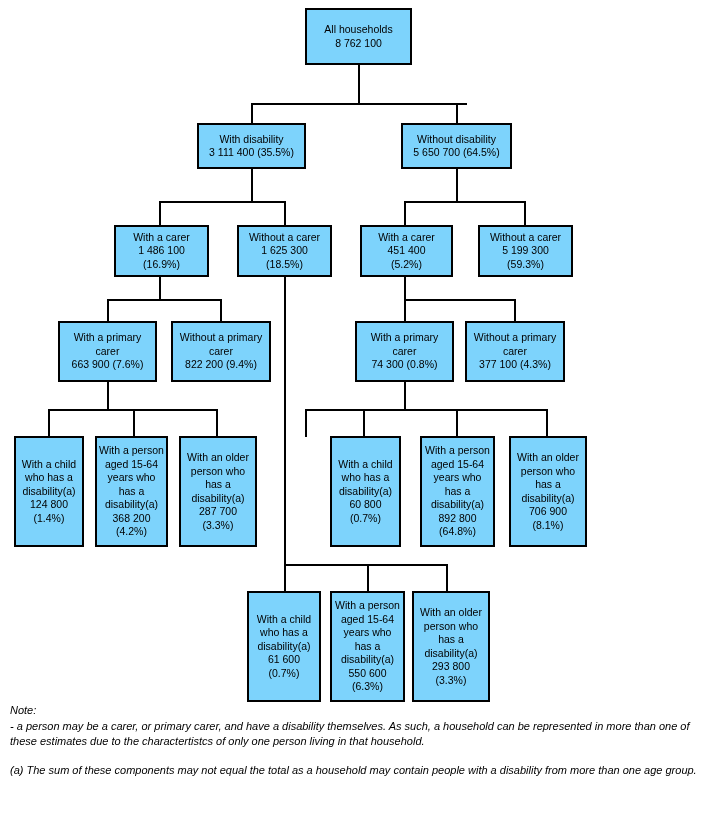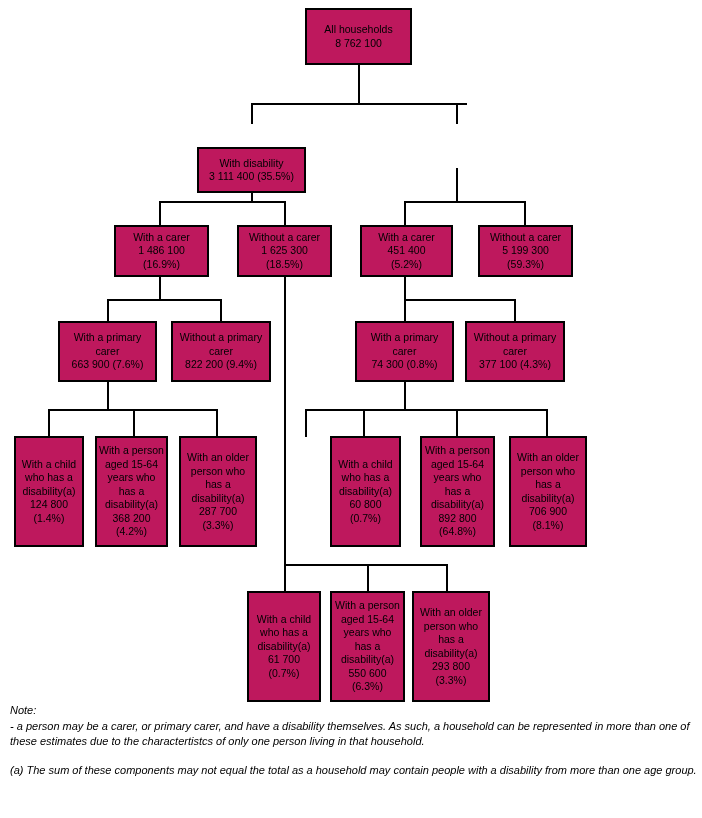--- a/index.html
+++ b/index.html
@@ -21,21 +21,21 @@
     left: 0;
     top: 0;
     width: 702px;
     height: 700px;
   }
 
   .node {
     position: absolute;
     box-sizing: border-box;
     border: 2px solid #000000;
-    background: #be185d;
+    background: #7dd3fc;
     display: flex;
     flex-direction: column;
     align-items: center;
     justify-content: center;
     text-align: center;
     font-size: 10.5px;
     line-height: 13.5px;
     z-index: 5;
     padding: 1px 2px;
   }
@@ -115,25 +115,29 @@
   <div class="conn h" style="left:284px; top:564px; width:164px;"></div>
   <div class="conn v" style="left:284px; top:564px; height:28px;"></div>
   <div class="conn v" style="left:367px; top:564px; height:28px;"></div>
   <div class="conn v" style="left:446px; top:564px; height:28px;"></div>
 
   <div class="node" style="left:305px; top:8px; width:107px; height:57px;">
     <span class="ln">All households</span>
     <span class="ln">8 762 100</span>
   </div>
 
-  <div class="node" style="left:197px; top:123px; width:109px; height:46px;margin-top:24px;">
+  <div class="node" style="left:197px; top:123px; width:109px; height:46px;">
     <span class="ln">With disability</span>
     <span class="ln">3 111 400 (35.5%)</span>
   </div>
 
+  <div class="node" style="left:401px; top:123px; width:111px; height:46px;">
+    <span class="ln">Without disability</span>
+    <span class="ln">5 650 700 (64.5%)</span>
+  </div>
 
   <div class="node" style="left:114px; top:225px; width:95px; height:52px;">
     <span class="ln">With a carer</span>
     <span class="ln">1 486 100</span>
     <span class="ln">(16.9%)</span>
   </div>
 
   <div class="node" style="left:237px; top:225px; width:95px; height:52px;">
     <span class="ln">Without a carer</span>
     <span class="ln">1 625 300</span>
@@ -207,21 +211,21 @@
   </div>
 
   <div class="node narrow" style="left:509px; top:436px; width:78px; height:111px;">
     <span class="ln">With an older person who has a disability(a)</span>
     <span class="ln">706 900</span>
     <span class="ln">(8.1%)</span>
   </div>
 
   <div class="node narrow" style="left:247px; top:591px; width:74px; height:111px;">
     <span class="ln">With a child who has a disability(a)</span>
-    <span class="ln">61 700</span>
+    <span class="ln">61 600</span>
     <span class="ln">(0.7%)</span>
   </div>
 
   <div class="node narrow" style="left:330px; top:591px; width:75px; height:111px;">
     <span class="ln">With a person aged 15-64 years who has a disability(a)</span>
     <span class="ln">550 600</span>
     <span class="ln">(6.3%)</span>
   </div>
 
   <div class="node narrow" style="left:412px; top:591px; width:78px; height:111px;">

